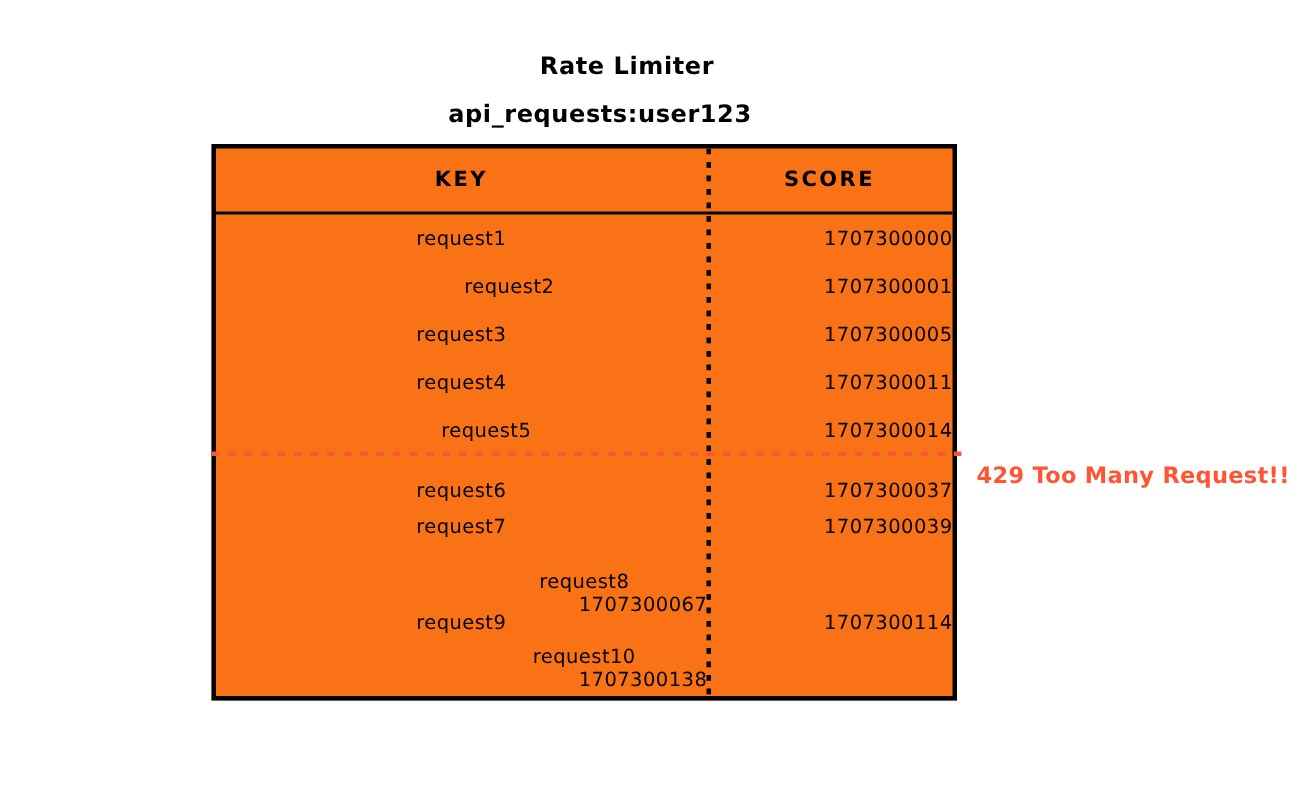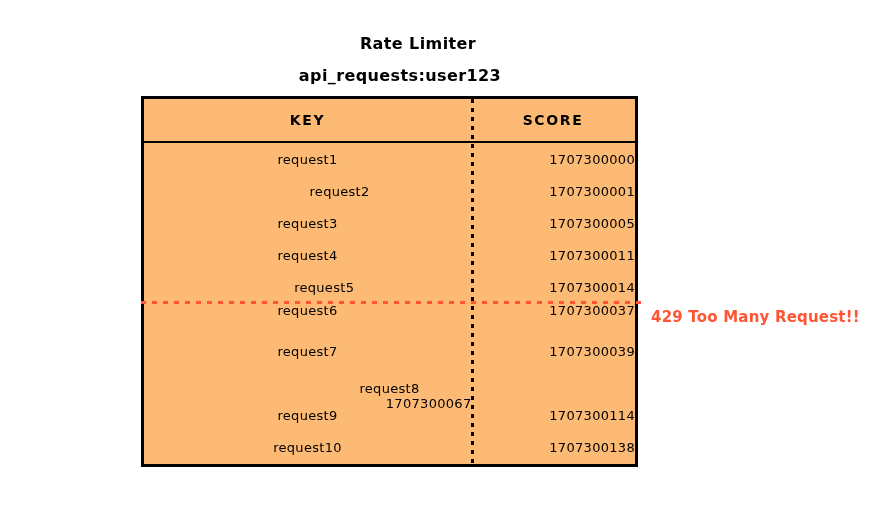--- a/index.html
+++ b/index.html
@@ -167,21 +167,21 @@
 </style>
 </head>
 <body style="background: rgb(255, 255, 255);">
 
 <div id="canvas">
 
   <div class="title" id="diagram-title">Rate Limiter</div>
 
   <div class="title" id="diagram-subtitle">api_requests:user123</div>
 
-  <div id="zset-table" style="background: #fdba74; border-color: rgb(0, 0, 0);">
+  <div id="zset-table" style="background: #f97316; border-color: rgb(0, 0, 0);">
 
     <div id="table-header">
       <div class="header-cell" id="header-key">KEY</div>
       <div class="header-cell" id="header-score">SCORE</div>
     </div>
 
     <div id="header-rule"></div>
 
     <div id="column-divider"></div>
 
@@ -199,37 +199,37 @@
           <div class="cell-score">1707300005</div>
         </div>
         <div class="table-row" style="top: 96px;">
           <div class="cell-key">request4</div>
           <div class="cell-score">1707300011</div>
         </div>
         <div class="table-row" style="top: 128px; padding-left: 25px;">
           <div class="cell-key">request5</div>
           <div class="cell-score">1707300014</div>
         </div>
-        <div class="table-row" style="top: 151px;">
+        <div class="table-row" style="top: 168px;">
           <div class="cell-key">request6</div>
           <div class="cell-score">1707300037</div>
         </div>
         <div class="table-row" style="top: 192px;">
           <div class="cell-key">request7</div>
           <div class="cell-score">1707300039</div>
         </div>
         <div class="table-row" style="top: 238px; flex-direction: column;">
           <div class="cell-key">request8</div>
           <div class="cell-score">1707300067</div>
         </div>
         <div class="table-row" style="top: 256px;">
           <div class="cell-key">request9</div>
           <div class="cell-score">1707300114</div>
         </div>
-        <div class="table-row" style="top: 288px;">
+        <div class="table-row" style="top: 288px; flex-direction: column;">
           <div class="cell-key">request10</div>
           <div class="cell-score">1707300138</div>
         </div>
       </div>
 
   </div>
 
   <div id="limit-line" style="background-image: linear-gradient(to right, rgb(255, 85, 51) 0px, rgb(255, 85, 51) 5px, rgba(0, 0, 0, 0) 5px, rgba(0, 0, 0, 0) 11px); top: 301px;"></div>
 
   <div id="limit-label" style="color: rgb(255, 85, 51); top: 308px;">429 Too Many Request!!</div>

